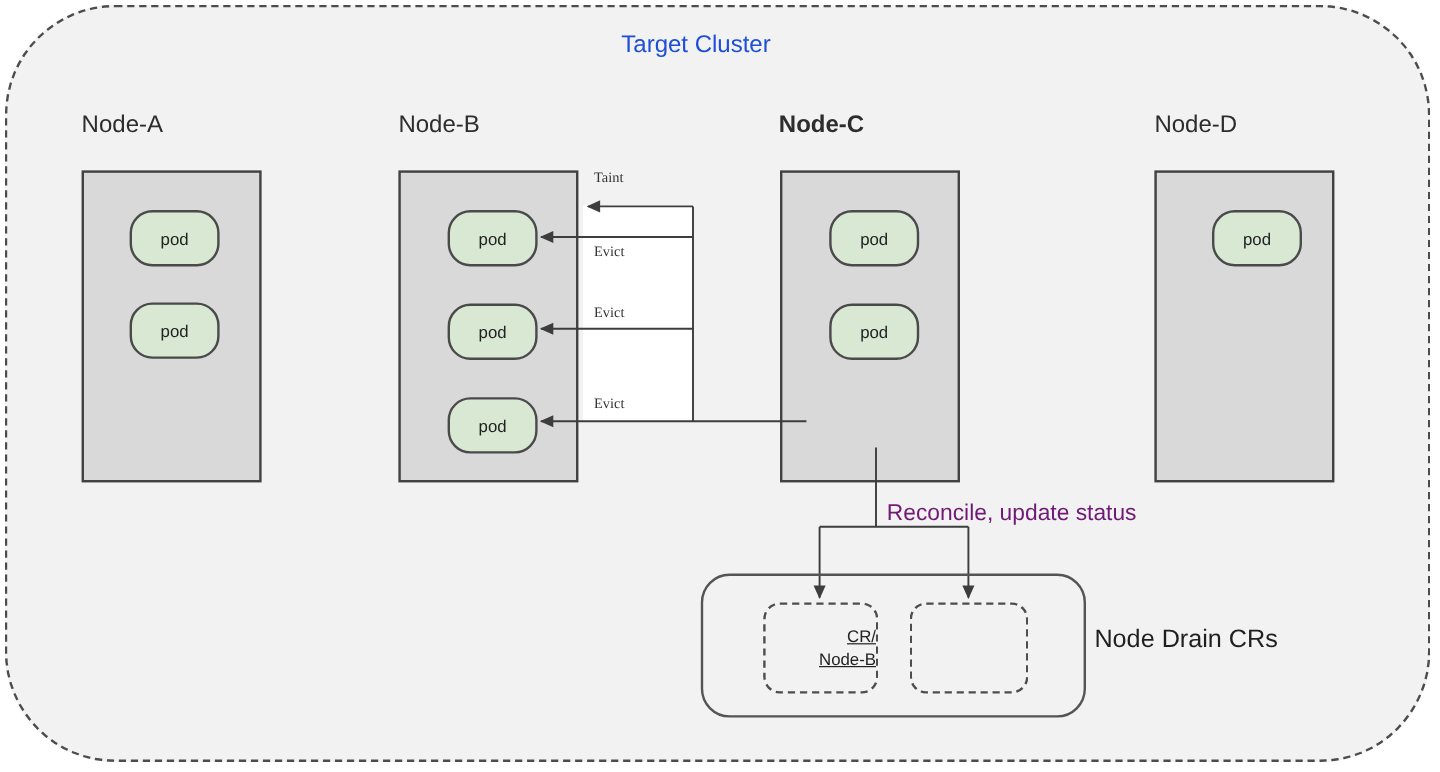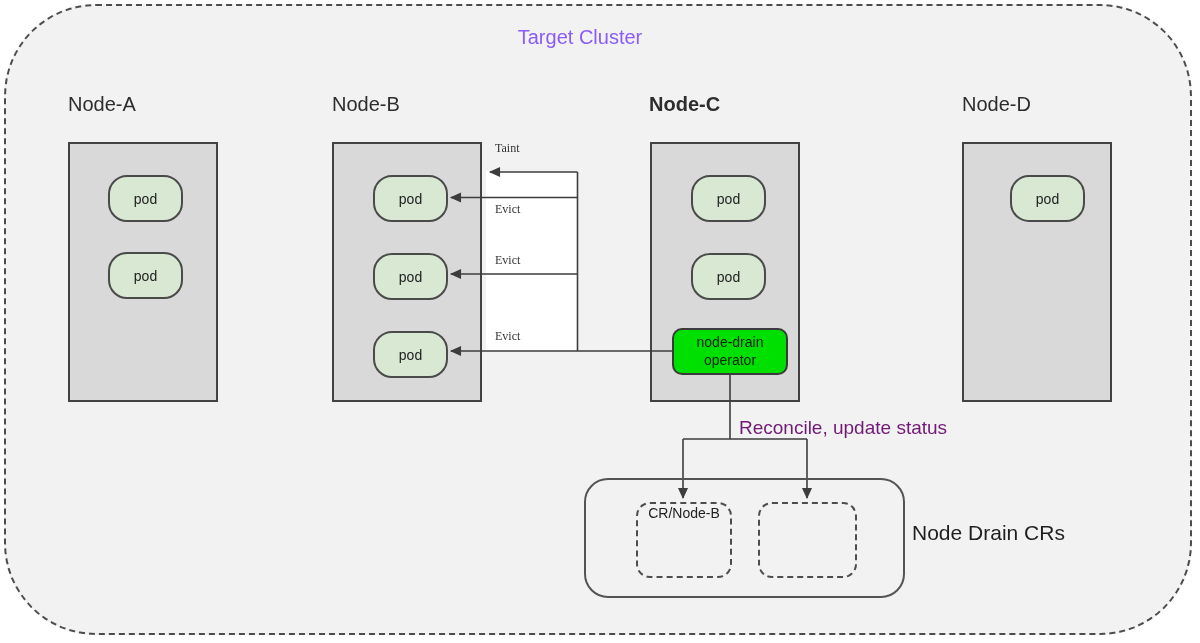--- a/index.html
+++ b/index.html
@@ -4,21 +4,21 @@
 <style>
   html,body{margin:0;padding:0;background:#ffffff;}
   body{width:1200px;height:643px;position:relative;overflow:hidden;
        font-family:"Liberation Sans","DejaVu Sans",sans-serif;color:#2b2b2b;}
 
   
   .cluster{position:absolute;left:4px;top:4px;width:1188px;height:631px;
            background:#f2f2f2;border:2px dashed #4c4c4c;border-radius:92px;box-sizing:border-box;}
 
   .title{position:absolute;left:440px;top:26px;width:280px;text-align:center;
-         font-size:20px;color:#8b5cf6;}
+         font-size:20px;color:#1d4ed8;}
 
   
   .node-label{position:absolute;top:93px;width:150px;text-align:left;font-size:20px;color:#2d2d2d;}
   .node-box{position:absolute;top:142px;width:150px;height:260px;background:#d9d9d9;
             border:2px solid #424242;box-sizing:border-box;}
   .pod{position:absolute;width:75px;height:47px;background:#d8e8d3;border:2px solid #4a4a4a;
        border-radius:19px;box-sizing:border-box;display:flex;align-items:center;justify-content:center;
        font-size:14px;color:#222;}
 
   
@@ -34,22 +34,22 @@
   svg.wires{position:absolute;left:0;top:0;width:1200px;height:643px;pointer-events:none;}
 
   
   .edge-label{position:absolute;font-size:12px;color:#333;font-family:Liberation Serif, serif;}
   .reconcile-label{position:absolute;left:739px;top:417px;font-size:19px;color:#701a75;}
 
   
   .cr-container{position:absolute;left:584px;top:478px;width:321px;height:120px;
                 border:2px solid #545454;border-radius:24px;box-sizing:border-box;}
   .cr-box{position:absolute;top:502px;height:76px;border:2px dashed #4d4d4d;border-radius:14px;
-          box-sizing:border-box;display:flex;flex-direction:row;align-items:flex-start;
-          justify-content:center;font-size:14px;line-height:1.35;color:#222;text-align:center;}
+          box-sizing:border-box;display:flex;flex-direction:column;align-items:flex-end;
+          justify-content:center;font-size:14px;line-height:1.35;color:#222;text-align:center;text-decoration:underline;}
   .cr-box-1{left:636px;width:96px;}
   .cr-box-2{left:758px;width:99px;}
   .crs-label{position:absolute;left:912px;top:521px;width:200px;font-size:21px;color:#1f1f1f;}
 </style>
 </head>
 <body>
 
 <div class="cluster"></div>
 
 <div class="title">Target Cluster</div>
@@ -66,21 +66,20 @@
 <div class="node-box" style="left:332px;">
   <div class="pod" style="left:39px;top:31px;">pod</div>
   <div class="pod" style="left:39px;top:109px;">pod</div>
   <div class="pod" style="left:39px;top:187px;">pod</div>
 </div>
 
 <div class="node-label" style="left:649px;font-weight:bold;">Node-C</div>
 <div class="node-box" style="left:650px;">
   <div class="pod" style="left:39px;top:31px;">pod</div>
   <div class="pod" style="left:39px;top:109px;">pod</div>
-  <div class="operator">node-drain operator</div>
 </div>
 
 <div class="node-label" style="left:962px;">Node-D</div>
 <div class="node-box" style="left:962px;">
   <div class="pod" style="left:46px;top:31px;">pod</div>
 </div>
 
 <svg class="wires" viewBox="0 0 1200 643">
   <defs>
     <marker id="arrow" viewBox="0 0 10 10" refX="9" refY="5" markerWidth="8" markerHeight="7" orient="auto-start-reverse">

